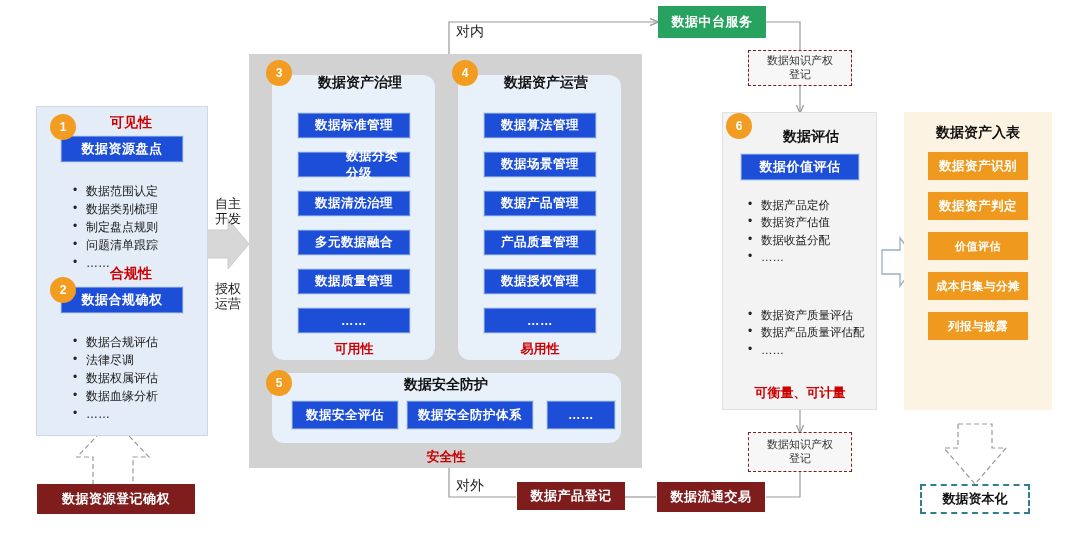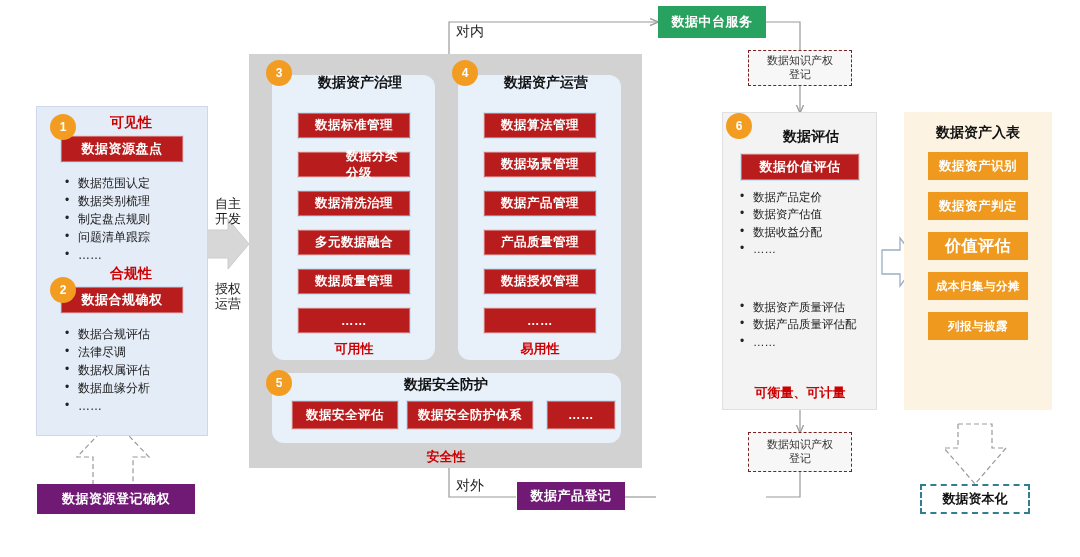--- a/index.html
+++ b/index.html
@@ -1,34 +1,34 @@
 <!DOCTYPE html>
 <html><head>
 <meta charset="utf-8">
 <style>
   html,body{margin:0;padding:0;background:#ffffff;}
   body{width:1080px;height:557px;font-family:"Liberation Sans","DejaVu Sans",sans-serif;color:#1a1a1a;}
   #stage{position:relative;width:1080px;height:557px;overflow:hidden;background:#fff;}
   .abs{position:absolute;box-sizing:border-box;}
 
   
-  .blue-box{background:#b91c1c;color:#fff;font-weight:bold;display:flex;align-items:center;justify-content:center;
+  .blue-box{background:#1d4ed8;color:#fff;font-weight:bold;display:flex;align-items:center;justify-content:center;
             border:1px solid #cfe2f1;box-shadow:0 0 0 1px rgba(255,255,255,.35) inset;letter-spacing:.5px;}
   .orange-box{background:#ef9a1e;color:#fff;font-weight:bold;display:flex;align-items:center;justify-content:center;letter-spacing:.5px;}
-  .red-box{background:#701a75;color:#fff;font-weight:bold;display:flex;align-items:center;justify-content:center;letter-spacing:.5px;}
+  .red-box{background:#7f1d1d;color:#fff;font-weight:bold;display:flex;align-items:center;justify-content:center;letter-spacing:.5px;}
   .green-box{background:#27a35f;color:#fff;font-weight:bold;display:flex;align-items:center;justify-content:center;letter-spacing:.5px;}
   .badge{border-radius:50%;background:#f29d21;color:#fff;display:flex;align-items:center;justify-content:center;
          font-weight:bold;font-size:12px;width:26px;height:26px;z-index:6;}
   .panel-title{font-weight:bold;text-align:center;color:#111;}
   .red-label{color:#cc0000;font-weight:bold;text-align:center;}
   .dashed-box{border:1.5px dashed #7a1f1f;background:#f7f7f7;color:#333;display:flex;align-items:center;
               justify-content:center;text-align:center;line-height:1.25;font-size:11px;}
   .teal-dashed{border:2px dashed #2f7f8f;background:#fff;color:#111;font-weight:bold;display:flex;
                align-items:center;justify-content:center;font-size:13px;}
-  ul.bullets{list-style:none;margin:0;padding:0;}
+  ul.bullets{list-style:none;margin:8px;padding:0;}
   ul.bullets li{position:relative;padding-left:16px;margin:0 0 3px 0;line-height:1.25;}
   ul.bullets li:before{content:"\2022";position:absolute;left:3px;top:-1px;font-size:12px;color:#222;}
   .plain-label{color:#222;}
 </style>
 </head>
 <body>
 
 <div id="stage">
 
   <svg class="abs" style="left:0;top:0;width:1080px;height:557px;pointer-events:none;">
@@ -212,33 +212,36 @@
   <div class="abs red-label" style="left:728px;top:384px;width:144px;font-size:13px;">可衡量、可计量</div>
 
   <div class="abs" style="left:904px;top:112px;width:148px;height:298px;background:#fdf3e3;"></div>
   <div class="abs panel-title" style="left:908px;top:124px;width:140px;font-size:14px;">数据资产入表</div>
   <div class="abs orange-box" style="left:928px;top:152px;width:100px;height:28px;font-size:12.5px;">
     <span>数据资产识别</span>
     </div>
   <div class="abs orange-box" style="left:928px;top:192px;width:100px;height:28px;font-size:12.5px;">
     <span>数据资产判定</span>
     </div>
-  <div class="abs orange-box" style="left:928px;top:232px;width:100px;height:28px;font-size:16px;">
+  <div class="abs orange-box" style="left:928px;top:232px;width:100px;height:28px;font-size:11px;">
     <span>价值评估</span>
     </div>
   <div class="abs orange-box" style="left:928px;top:272px;width:100px;height:28px;font-size:11.5px;">
     <span>成本归集与分摊</span>
     </div>
   <div class="abs orange-box" style="left:928px;top:312px;width:100px;height:28px;font-size:11.5px;">
     <span>列报与披露</span>
     </div>
 
   <div class="abs red-box" style="left:37px;top:484px;width:158px;height:30px;font-size:13px;">
     <span>数据资源登记确权</span>
   </div>
   <div class="abs red-box" style="left:517px;top:482px;width:108px;height:28px;font-size:13px;">
     <span>数据产品登记</span>
   </div>
+  <div class="abs red-box" style="left:657px;top:482px;width:108px;height:30px;font-size:13px;">
+    <span>数据流通交易</span>
+  </div>
   <div class="abs teal-dashed" style="left:920px;top:484px;width:110px;height:30px;">
     <span>数据资本化</span>
   </div>
 
 </div>
 
 </body></html>

